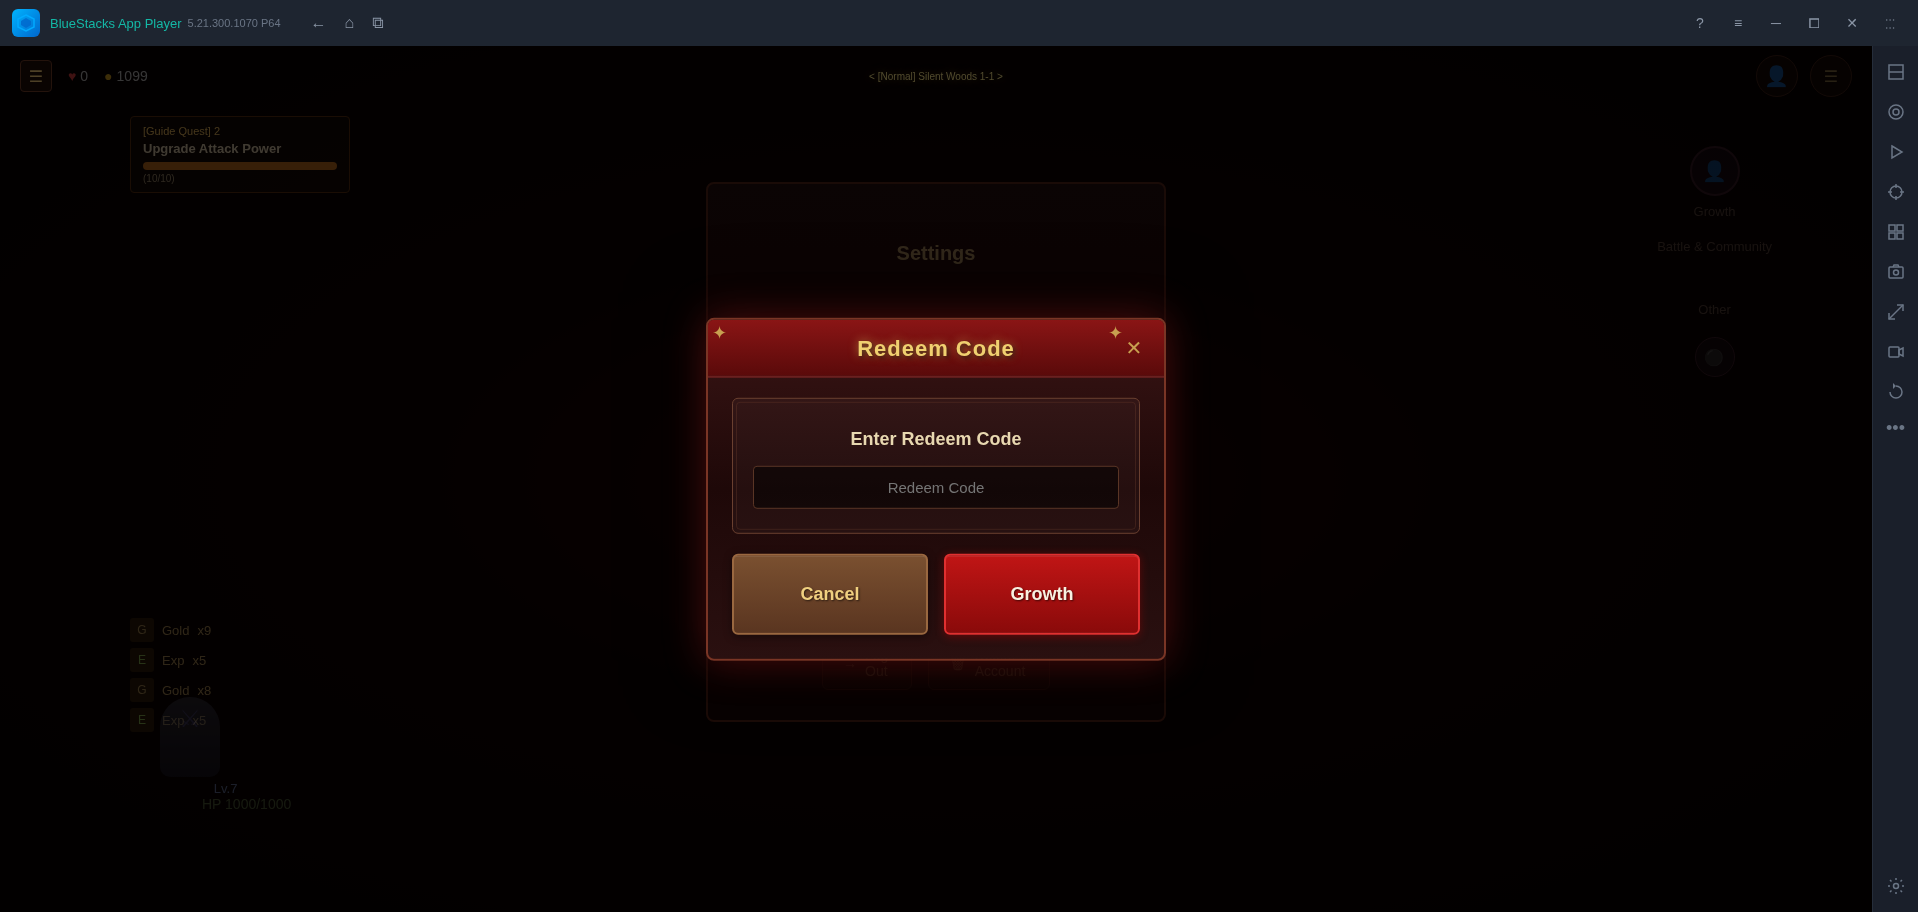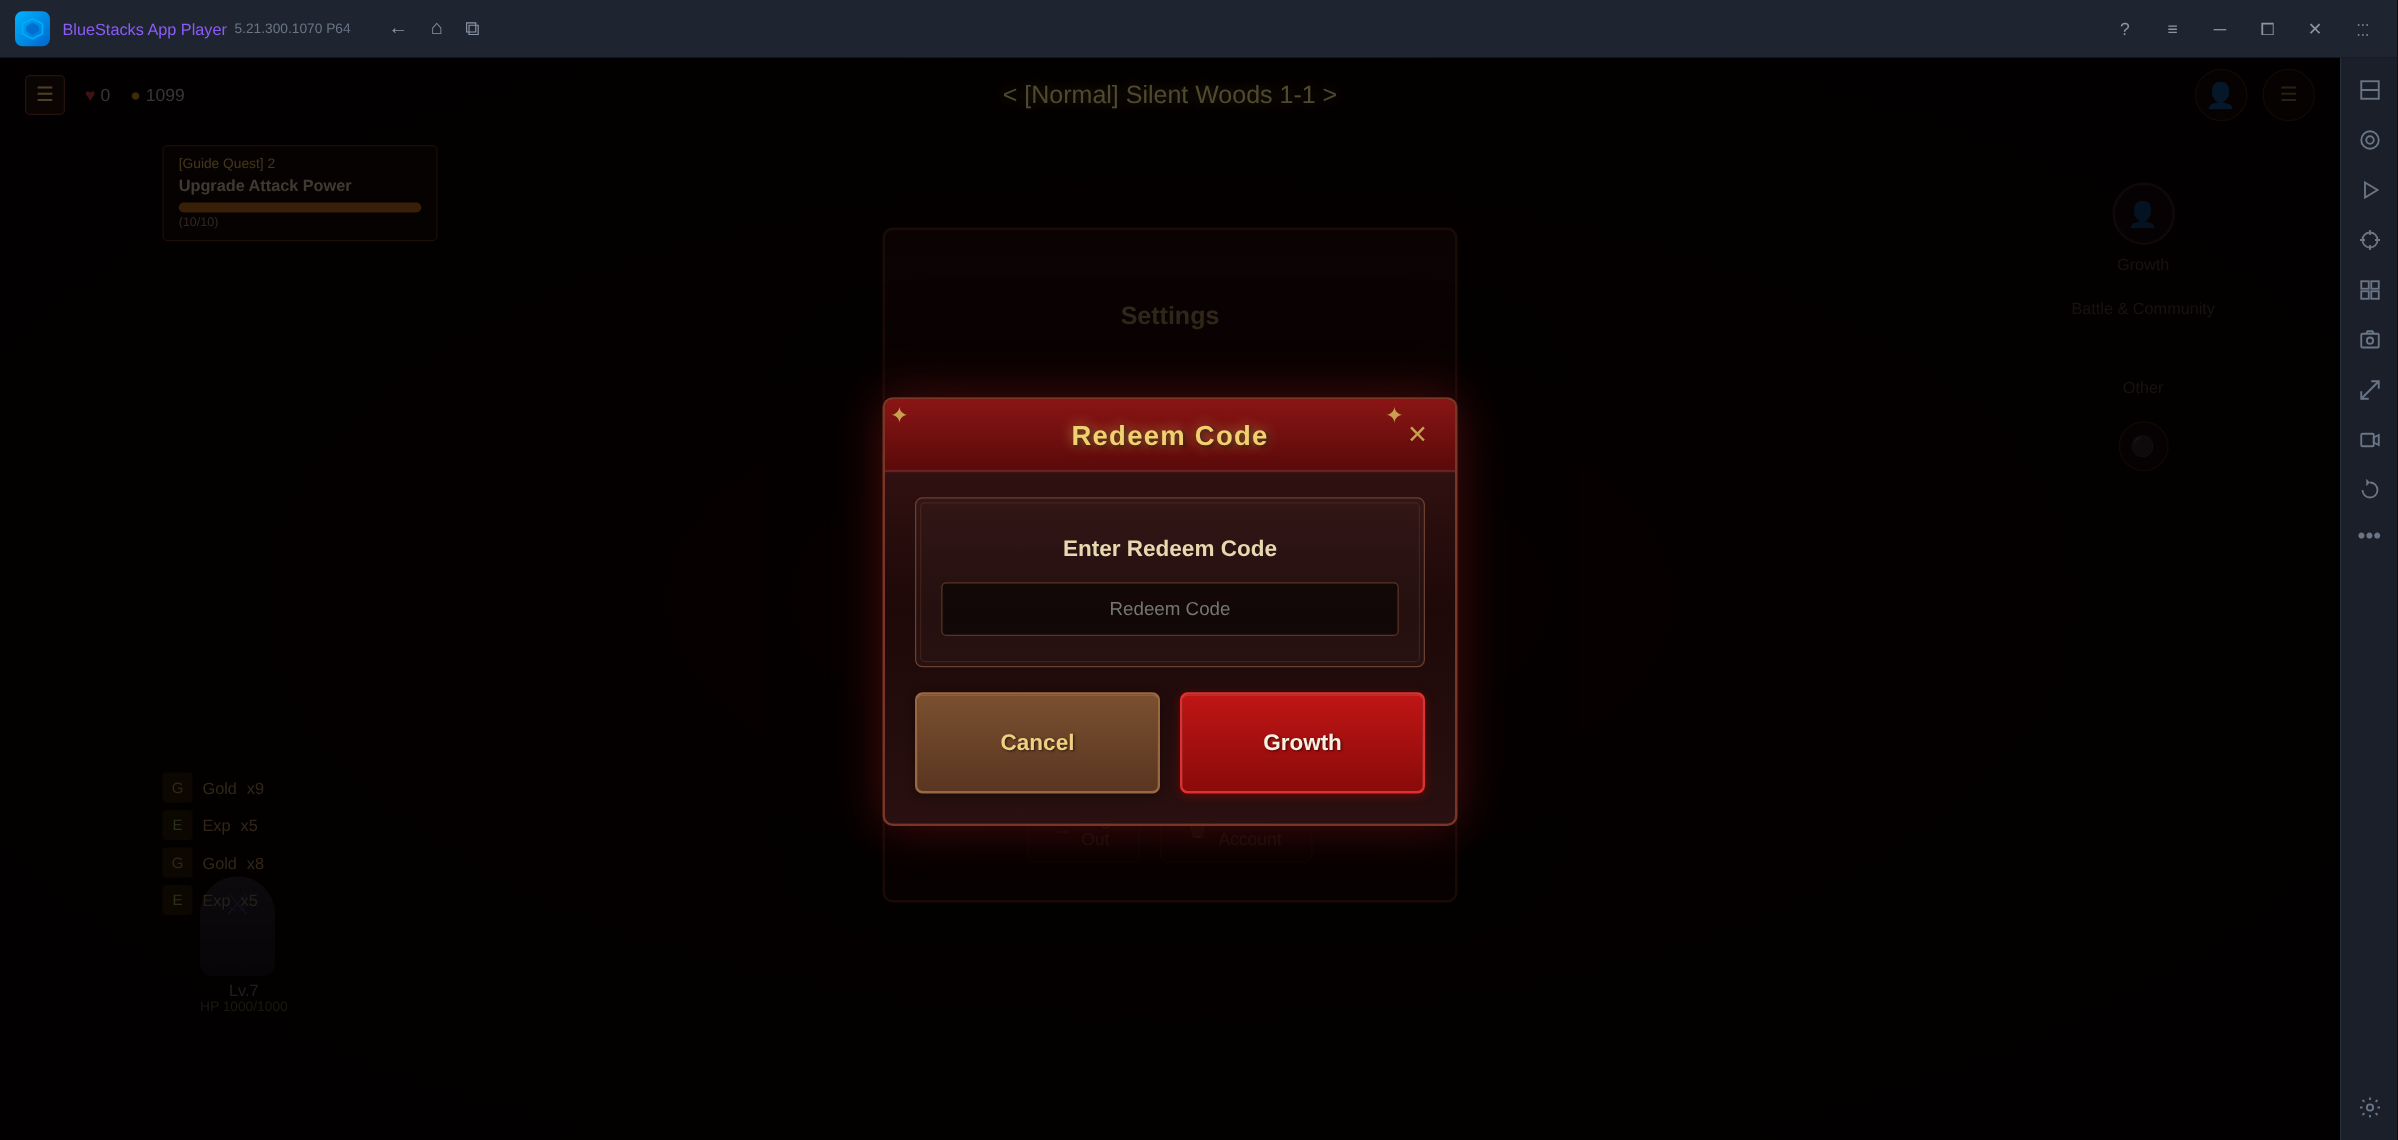--- a/index.html
+++ b/index.html
@@ -33,21 +33,21 @@
       margin-right: 10px;
       display: flex;
       align-items: center;
       justify-content: center;
       color: white;
       font-size: 12px;
       font-weight: bold;
     }
 
     .titlebar-app-name {
-      color: #8b5cf6;
+      color: #14b8a6;
       font-size: 13px;
       font-weight: 500;
     }
 
     .titlebar-version {
       color: #6a7585;
       font-size: 11px;
       margin-left: 6px;
     }
 
@@ -148,21 +148,21 @@
       display: flex;
       align-items: center;
       padding: 0 20px;
     }
 
     .game-title-center {
       position: absolute;
       left: 50%;
       transform: translateX(-50%);
       color: #c8b870;
-      font-size: 20px;
+      font-size: 10px;
       text-shadow: 0 0 10px rgba(200,180,100,0.5);
     }
 
     
     .quest-panel {
       position: absolute;
       top: 70px;
       left: 130px;
       background: rgba(20,10,5,0.8);
       border: 1px solid #5a3010;
@@ -473,22 +473,23 @@
 
     .char-level {
       color: #a0c0ff;
       font-size: 13px;
       text-align: center;
       margin-top: 4px;
     }
 
     .char-hp {
       color: #80a060;
-      font-size: 11px;
+      font-size: 14px;
       text-align: left;
+      margin-left: 42px;
     }
   </style>
 </head>
 <body>
 
 <div class="titlebar">
   <div class="titlebar-logo">
     <svg width="18" height="18" viewBox="0 0 18 18">
       <polygon points="9,1 17,5 17,13 9,17 1,13 1,5" fill="none" stroke="#00aaff" stroke-width="1.5"></polygon>
       <polygon points="9,4 14,7 14,11 9,14 4,11 4,7" fill="#0066cc" opacity="0.8"></polygon>

